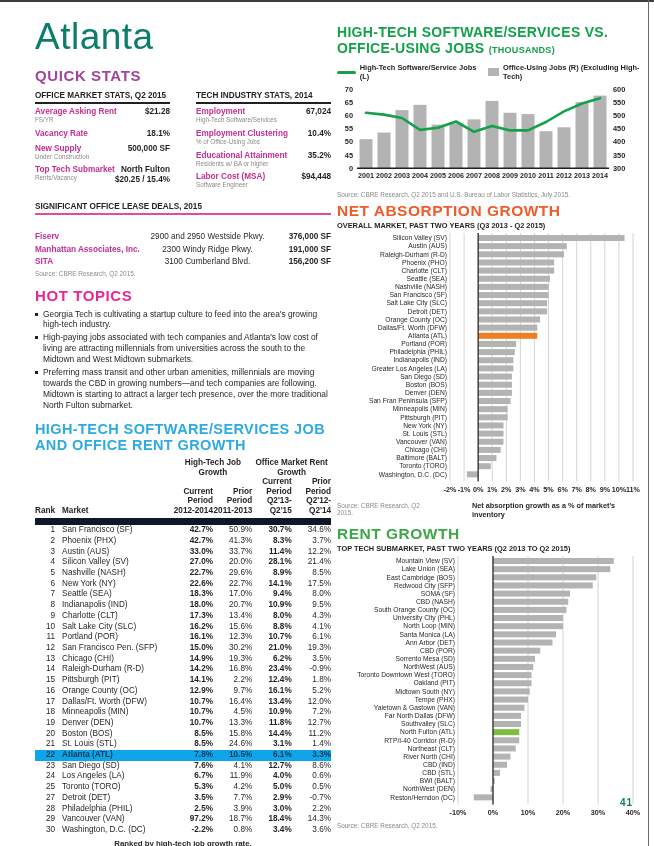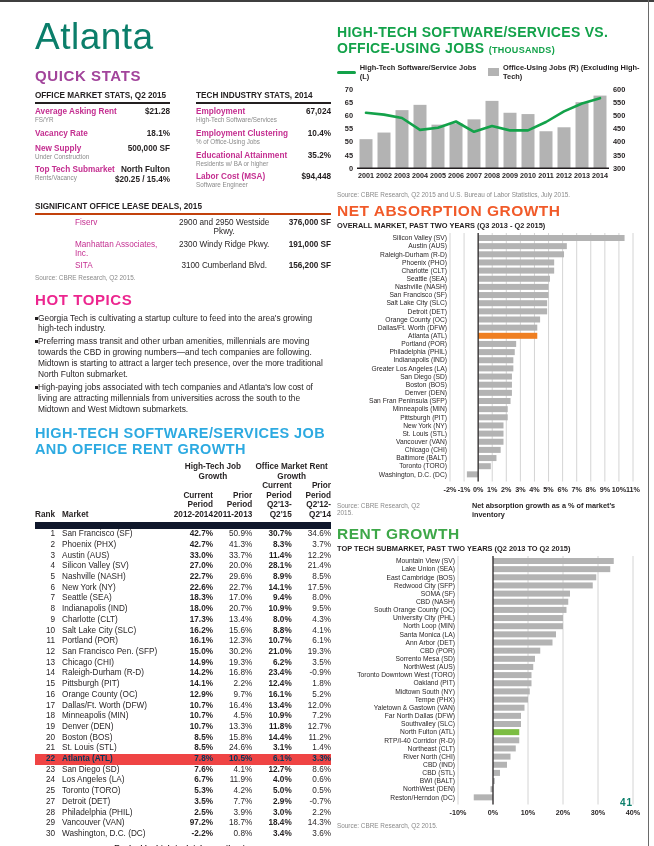--- a/index.html
+++ b/index.html
@@ -26,42 +26,42 @@
   
   .qs-grid{display:flex;gap:26px;margin-bottom:8px;}
   .qs-col{width:141px;}
   .qs-head{font-size:8.2px;font-weight:700;border-bottom:2px solid #231F20;padding-bottom:2px;margin-bottom:3px;}
   .qs-row{display:flex;justify-content:space-between;margin-bottom:5.5px;}
   .qs-label{font-size:8.2px;font-weight:700;color:#C42E90;line-height:1.1;}
   .qs-sub{font-size:6.3px;color:#8A8A8A;line-height:1.15;}
   .qs-value{font-size:8.2px;font-weight:700;text-align:right;line-height:1.15;white-space:pre-line;}
 
   
-  .deals-head{font-size:8.2px;font-weight:700;border-bottom:2px solid #c2410c;padding-bottom:2px;margin-bottom:3px;}
+  .deals-head{font-size:8.2px;font-weight:700;border-bottom:2px solid #ec4899;padding-bottom:2px;margin-bottom:17px;}
   .deal-row{display:flex;margin-bottom:3.5px;}
-  .deal-tenant{width:110px;font-size:8.2px;font-weight:400;color:#C42E90;margin-left:40px;}
+  .deal-tenant{width:110px;font-size:8.2px;font-weight:700;color:#C42E90;}
   .deal-addr{width:125px;font-size:8.2px;text-align:center;}
   .deal-size{width:61px;font-size:8.2px;font-weight:700;text-align:right;}
   .deals-src{margin:2px 0 10px 0;}
 
   
   .topics{margin:0 0 10px 0;}
-  .topic{display:flex;font-size:8.4px;line-height:1.3;margin-bottom:2px;}
+  .topic{display:flex;gap:5px;font-size:8.4px;line-height:1.3;margin-bottom:2px;}
   .bullet-sq{flex:0 0 3px;width:3px;height:3px;background:#231F20;margin-top:4px;}
 
   
   table.jobs{border-collapse:collapse;width:296px;margin-top:2px;}
   table.jobs th,table.jobs td{padding:0;font-size:8.2px;line-height:10.7px;}
   table.jobs thead th{font-weight:700;text-align:right;vertical-align:bottom;line-height:9.5px;}
   table.jobs thead tr.hdr-bottom th{border-bottom:7px solid #0f172a;padding-bottom:3px;}
   table.jobs .c-rank{width:17px;text-align:right;padding-right:3px;}
   table.jobs .c-mkt{width:115px;text-align:left;padding-left:4px;}
   table.jobs .c-num{width:40px;text-align:right;}
   table.jobs td.bold{font-weight:700;}
-  table.jobs tr.hl td{background:#ef4444;color:#05395B;font-weight:700;}
+  table.jobs tr.hl td{background:#0ea5e9;color:#05395B;font-weight:700;}
   .tbl-foot{font-size:7.8px;font-weight:700;margin-top:3px;text-align:center;}
   .tbl-src{margin-top:1px;}
 
   
   .legend{display:flex;align-items:center;gap:8px;margin:7px 0 2px 0;}
   .legend-item{display:flex;align-items:center;gap:4px;font-size:7.4px;font-weight:700;color:#231F20;}
   .lg-line{width:20px;height:3px;border-radius:2px;background:#13A24A;}
   .lg-box{width:12px;height:8px;background:#B3B3B3;}
   .chart-src-row{display:flex;justify-content:space-between;align-items:baseline;margin-top:1px;}
   .xlabel{font-size:7.3px;font-weight:700;color:#231F20;padding-left:35px;}
@@ -172,25 +172,25 @@
     </div>
 
     <h2 class="h-pink">HOT TOPICS</h2>
     <div class="topics" id="topics">
         <div class="topic">
           <span class="bullet-sq"></span>
           <span>Georgia Tech is cultivating a startup culture to feed into the area's growing high-tech industry.</span>
         </div>
         <div class="topic">
           <span class="bullet-sq"></span>
-          <span>Preferring mass transit and other urban amenities, millennials are moving towards the CBD in growing numbers—and tech companies are following. Midtown is starting to attract a larger tech presence, over the more traditional North Fulton submarket.</span>
+          <span>High-paying jobs associated with tech companies and Atlanta's low cost of living are attracting millennials from universities across the south to the Midtown and West Midtown submarkets.</span>
         </div>
         <div class="topic">
           <span class="bullet-sq"></span>
-          <span>High-paying jobs associated with tech companies and Atlanta's low cost of living are attracting millennials from universities across the south to the Midtown and West Midtown submarkets.</span>
+          <span>Preferring mass transit and other urban amenities, millennials are moving towards the CBD in growing numbers—and tech companies are following. Midtown is starting to attract a larger tech presence, over the more traditional North Fulton submarket.</span>
         </div>
       </div>
 
     <h2 class="h-blue">HIGH-TECH SOFTWARE/SERVICES JOB AND OFFICE RENT GROWTH</h2>
     <table class="jobs">
       <thead>
         <tr>
           <th colspan="2"></th>
           <th colspan="2" style="text-align:center;">High-Tech Job Growth</th>
           <th colspan="2" style="text-align:center;">Office Market Rent Growth</th>

